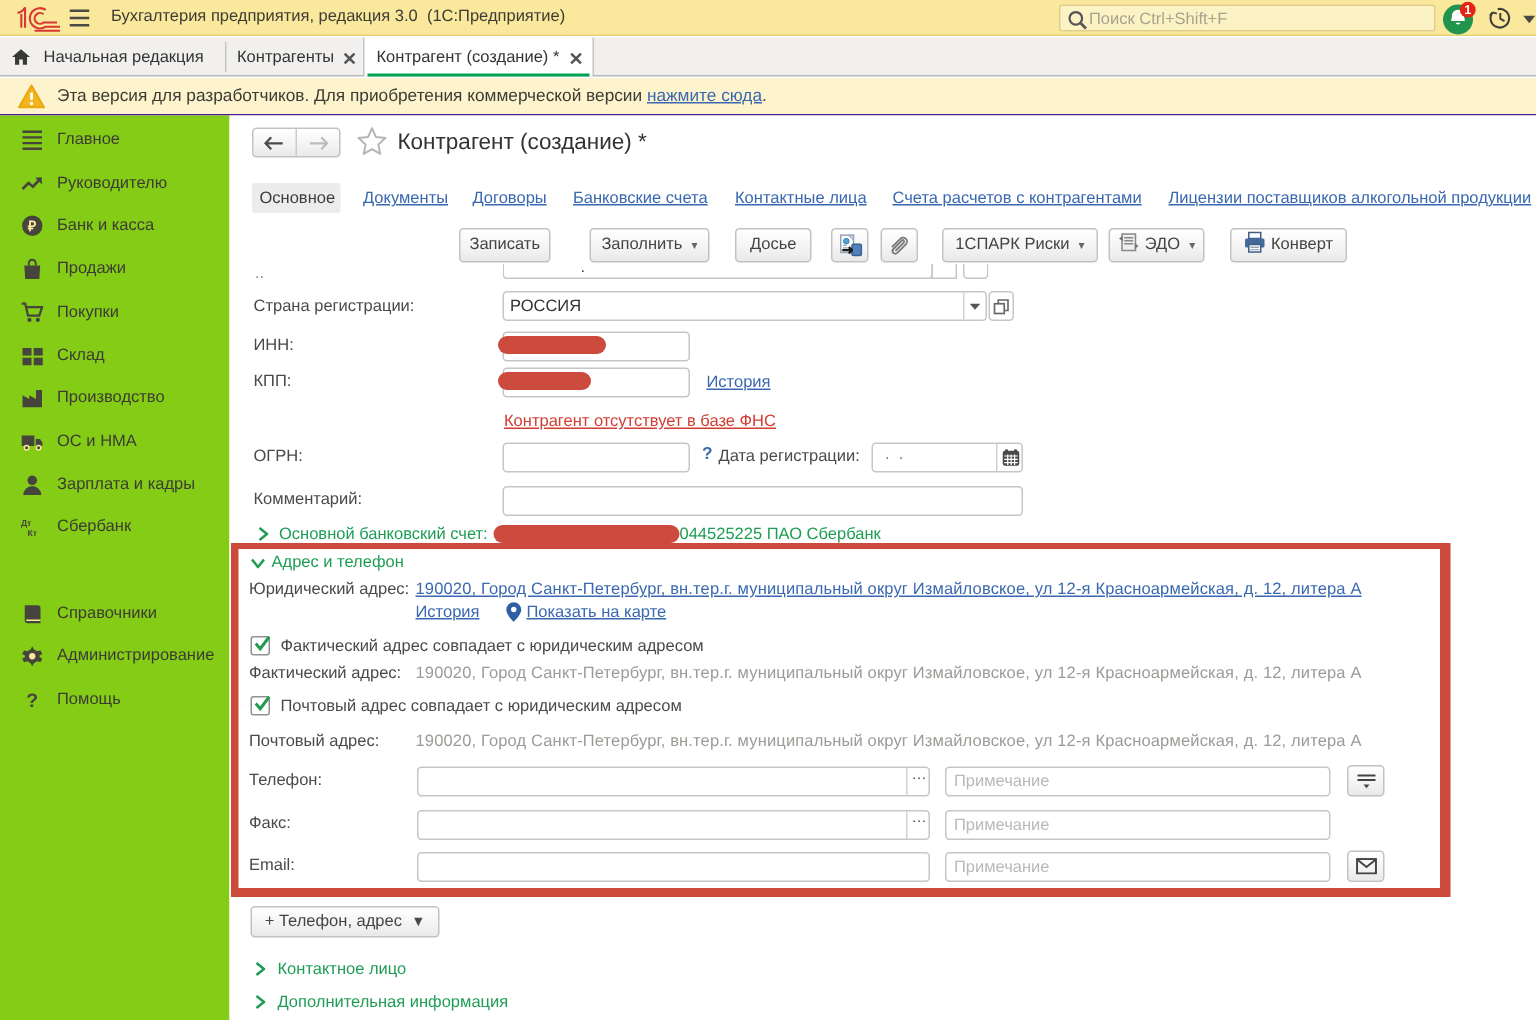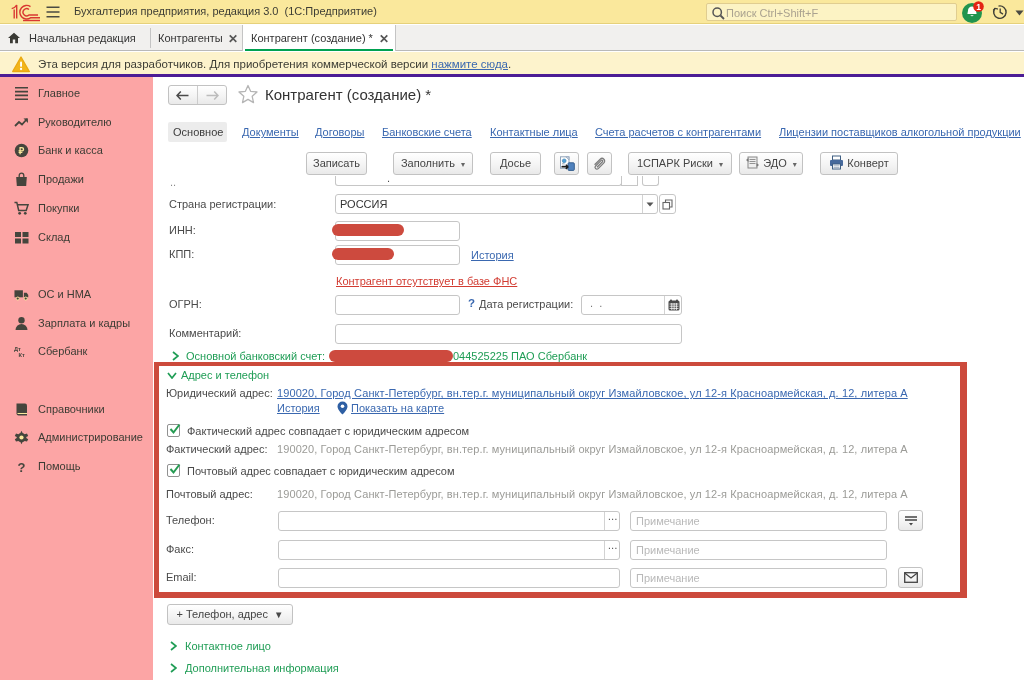--- a/index.html
+++ b/index.html
@@ -11,25 +11,25 @@
 #topbar { left:0; top:0; width:1024px; height:24px; background:#fae89c; border-bottom:1px solid #e6d17b; }
 #topbar .title { left:74px; top:5px; font-size:11px; color:#3c3c34; }
 #searchbox { left:706px; top:3px; width:251px; height:18px; background:#fcf3c4; border:1px solid #e0cd90; border-radius:2px; }
 #searchbox span { position:absolute; left:19px; top:3px; font-size:11px; color:#aaa290; }
 
 #tabbar { left:0; top:25px; width:1024px; height:26px; background:#f1f0ee; border-bottom:1px solid #b9b9b9; }
 .tab { position:absolute; top:0; height:26px; font-size:11px; color:#333; }
 .tabdiv { position:absolute; top:3px; height:20px; width:1px; background:#c4c4c4; }
 .tabx { color:#555; font-size:12px; font-weight:bold; }
 
-#warnbar { left:0; top:52px; width:1024px; height:25px; background:#fdf3cc; border-bottom:3px solid #4c1d95;padding-left:48px; }
+#warnbar { left:0; top:52px; width:1024px; height:25px; background:#fdf3cc; border-bottom:1px solid #4c1d95;padding-left:48px; }
 #warnbar .wtext { position:absolute; left:38px; top:6px; font-size:11.5px; color:#3c3c34; }
 a.blue { color:#3a68b0; text-decoration:underline; }
 
-#sidebar { left:0; top:77px; width:153px; height:603px; background:#fca5a5; }
+#sidebar { left:0; top:77px; width:153px; height:603px; background:#84cc16; }
 .mi { position:absolute; left:0; width:153px; height:29px; }
 .mi .ic { position:absolute; left:14px; top:7px; width:15px; height:15px; }
 .mi .tx { position:absolute; left:38px; top:8px; font-size:11px; color:#3c3c34; }
 
 #content { left:153px; top:77px; width:871px; height:603px; background:#fff; }
 .lbl { position:absolute; font-size:11px; color:#4a4a4a; }
 .inp { position:absolute; background:#fff; border:1px solid #c6c6c6; border-radius:3px; }
 .btn { position:absolute; border:1px solid #c2c2c2; border-radius:3px; background:linear-gradient(180deg,#fff 0%,#f3f3f3 60%,#e9e9e9 100%); font-size:11px; color:#444; text-align:center; }
 .glink { color:#1f9d55; font-size:11px; }
 .blink { color:#3a68b0; font-size:11px; text-decoration:underline; }
@@ -144,20 +144,26 @@
     <div class="mi" style="top:146px">
         <svg class="ic" viewBox="0 0 15 15">
           <g fill="#45453d">
             <rect x="1" y="2" width="6" height="5"></rect>
             <rect x="8.5" y="2" width="6" height="5"></rect>
             <rect x="1" y="8.5" width="6" height="5"></rect>
             <rect x="8.5" y="8.5" width="6" height="5"></rect>
           </g>
         </svg>
         <span class="tx">Склад</span>
+      </div>
+    <div class="mi" style="top:174px">
+        <svg class="ic" viewBox="0 0 15 15">
+          <path d="M1 13.5 V5.5 L5.5 8 V5.5 L10 8 V2 H14 V13.5 z" fill="#45453d"></path>
+        </svg>
+        <span class="tx">Производство</span>
       </div>
     <div class="mi" style="top:203px">
         <svg class="ic" viewBox="0 0 16 15">
           <path d="M0.5 3 H9.5 V10.5 H0.5 z" fill="#45453d"></path>
           <path d="M10.5 5.5 H13.5 L15.2 8 V10.5 H10.5 z" fill="#45453d"></path>
           <circle cx="4" cy="11.8" r="1.6" fill="#45453d" stroke="#fae89c"></circle>
           <circle cx="12.5" cy="11.8" r="1.6" fill="#45453d" stroke="#fae89c"></circle>
         </svg>
         <span class="tx">ОС и НМА</span>
       </div>

